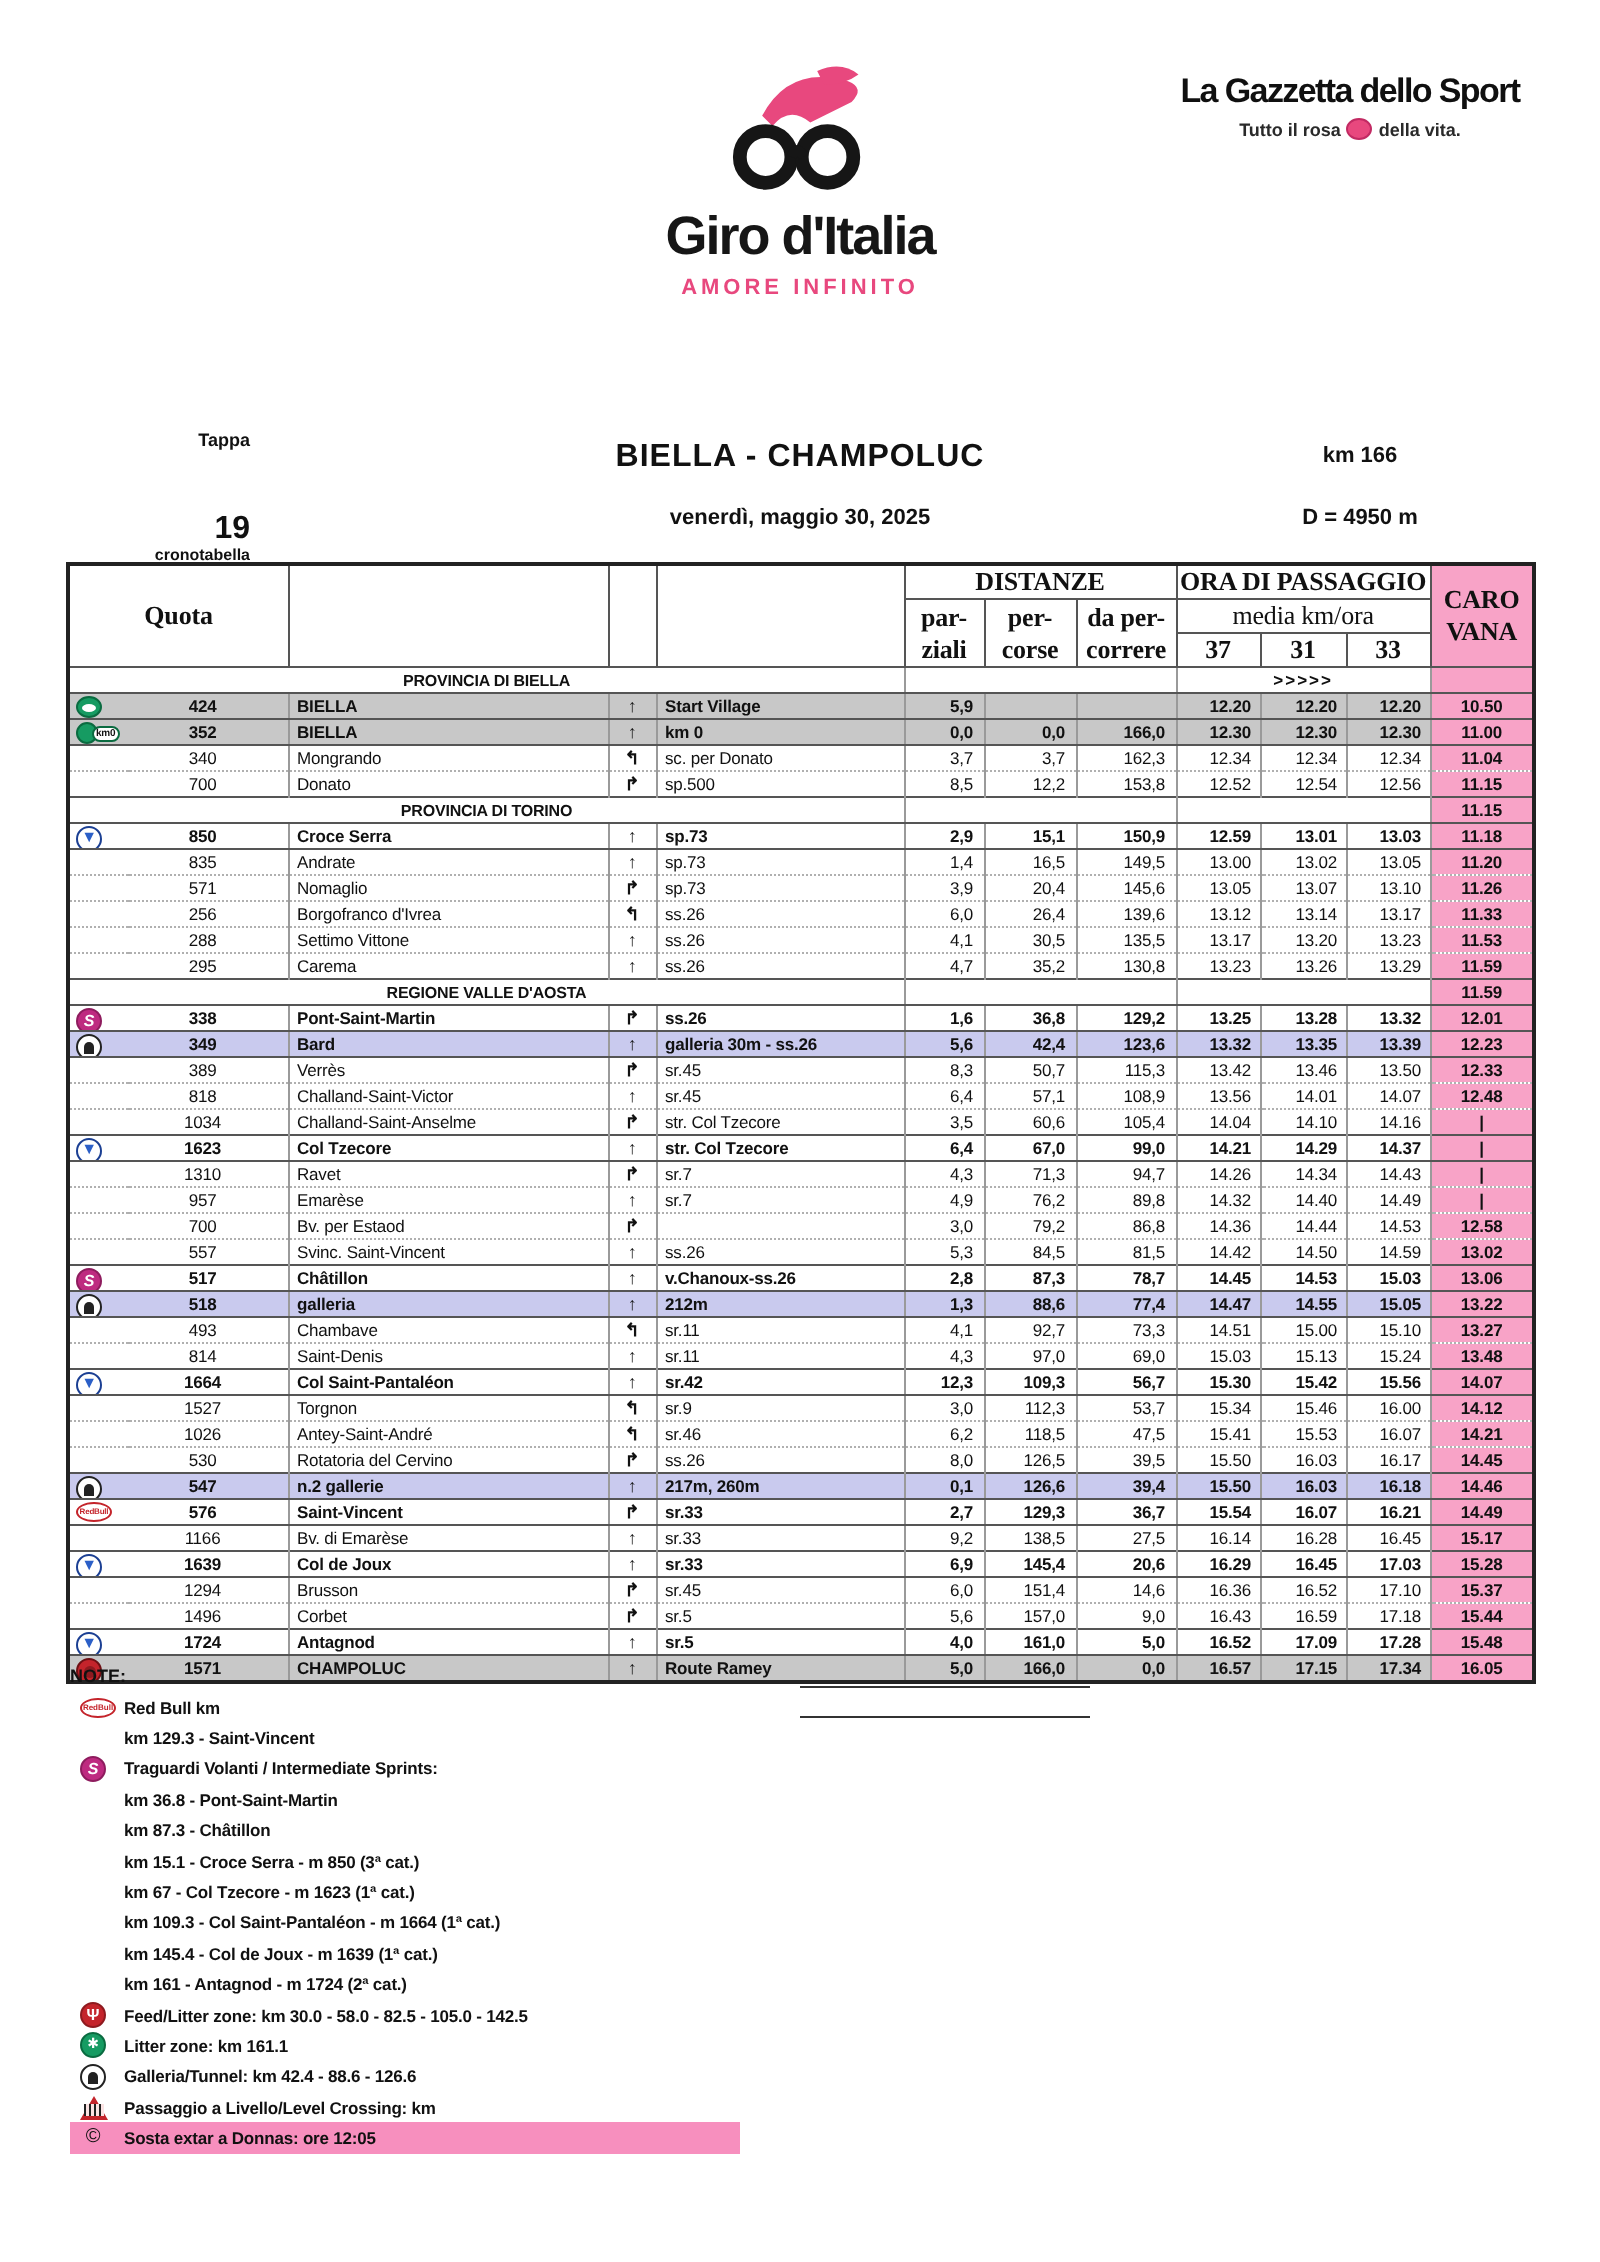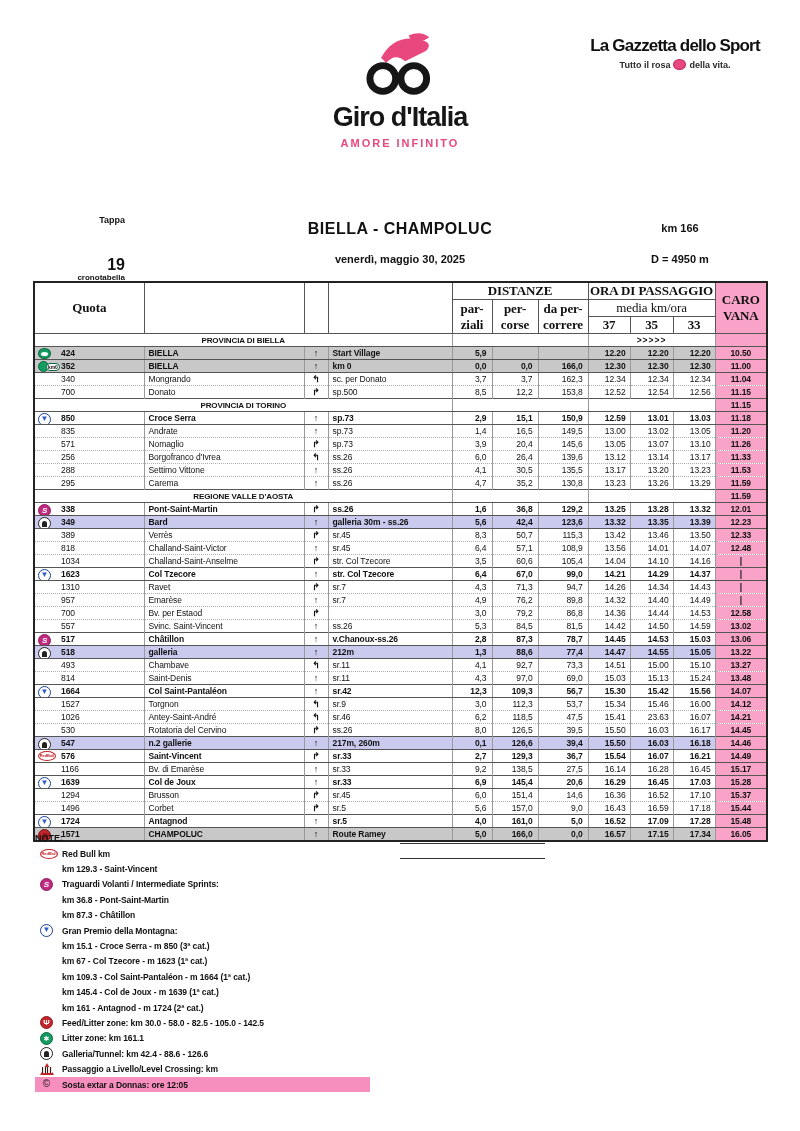--- a/index.html
+++ b/index.html
@@ -35,21 +35,21 @@
   .rt td{border-right:1px solid #9a9a9a;}
   .rt td:last-child{border-right:none;}
   tr.data td{border-bottom:1px dotted #b0b0b0;}
   tr.strong td{border-top:1px solid #555;border-bottom:1px solid #555;}
   tr.sec td{border-top:1px solid #555;border-bottom:1px solid #555;font-weight:bold;}
   .bg-gray td{background:#C8C8C8;}
   .bg-lav td{background:#C9CAEE;}
   td.car,th.car{background:#F8A3C7 !important;text-align:center;font-weight:bold;}
   td.iq{position:relative;}
   td.iq .ic{position:absolute;left:3px;top:1px;}
-  td.iq .qv{display:block;text-align:left;padding-left:24px;}
+  td.iq .qv{display:block;text-align:center;padding-left:24px;}
   td.nm{text-align:left;padding-left:4px;}
   td.ar{text-align:center;font-size:9px;font-weight:bold;padding:0;}
   td.rd{text-align:left;padding-left:4px;}
   td.num{text-align:right;padding-right:5px;}
   td.tm{text-align:right;padding-right:4px;}
   .bold{font-weight:bold;}
   .sec-label{text-align:center;font-size:8px;}
   .media-arrows{text-align:center;font-weight:bold;letter-spacing:1px;}
 
   
@@ -154,21 +154,21 @@
           </th>
         </tr>
         <tr style="height:13px">
           <th rowspan="2"><span>par-</span><br><span>ziali</span></th>
           <th rowspan="2"><span>per-</span><br><span>corse</span></th>
           <th rowspan="2"><span>da per-</span><br><span>correre</span></th>
           <th colspan="3" style="font-weight:normal">media km/ora</th>
         </tr>
         <tr style="height:15px">
           <th>37</th>
-          <th>35</th>
+          <th>31</th>
           <th>33</th>
         </tr>
       </thead>
       <tbody id="rows">
           <tr class="sec">
             <td class="sec-label" colspan="5">PROVINCIA DI BIELLA</td>
             <td colspan="3"></td>
             <td class="media-arrows" colspan="3">&gt;&gt;&gt;&gt;&gt;</td>
             <td class="car"></td>
           </tr>
@@ -587,21 +587,21 @@
             <td class="iq" colspan="2">
               <span class="qv">1026</span>
             </td>
             <td class="nm">Antey-Saint-André</td>
             <td class="ar">↰</td>
             <td class="rd">sr.46</td>
             <td class="num">6,2</td>
             <td class="num">118,5</td>
             <td class="num">47,5</td>
             <td class="tm">15.41</td>
-            <td class="tm">23.63</td>
+            <td class="tm">15.53</td>
             <td class="tm">16.07</td>
             <td class="car" style="position: relative;">14.21</td>
           </tr>
           <tr class="data">
             <td class="iq" colspan="2">
               <span class="qv">530</span>
             </td>
             <td class="nm">Rotatoria del Cervino</td>
             <td class="ar">↱</td>
             <td class="rd">ss.26</td>
@@ -761,26 +761,20 @@
           <span class="ic ic-sprint"></span>
         </span>
         <span class="note-text">Traguardi Volanti / Intermediate Sprints:</span>
       </div>
       <div class="note-line note-sub">
         <span class="note-text">km 36.8 - Pont-Saint-Martin</span>
       </div>
       <div class="note-line note-sub">
         <span class="note-text">km 87.3 - Châtillon</span>
       </div>
-      <div class="note-line">
-        <span class="note-ico">
-          <span class="ic ic-gpm"></span>
-        </span>
-        <span class="note-text">Gran Premio della Montagna:</span>
-      </div>
       <div class="note-line note-sub">
         <span class="note-text">km 15.1 - Croce Serra - m 850  (3ª cat.)</span>
       </div>
       <div class="note-line note-sub">
         <span class="note-text">km 67 - Col Tzecore - m 1623  (1ª cat.)</span>
       </div>
       <div class="note-line note-sub">
         <span class="note-text">km 109.3 - Col Saint-Pantaléon - m 1664  (1ª cat.)</span>
       </div>
       <div class="note-line note-sub">

